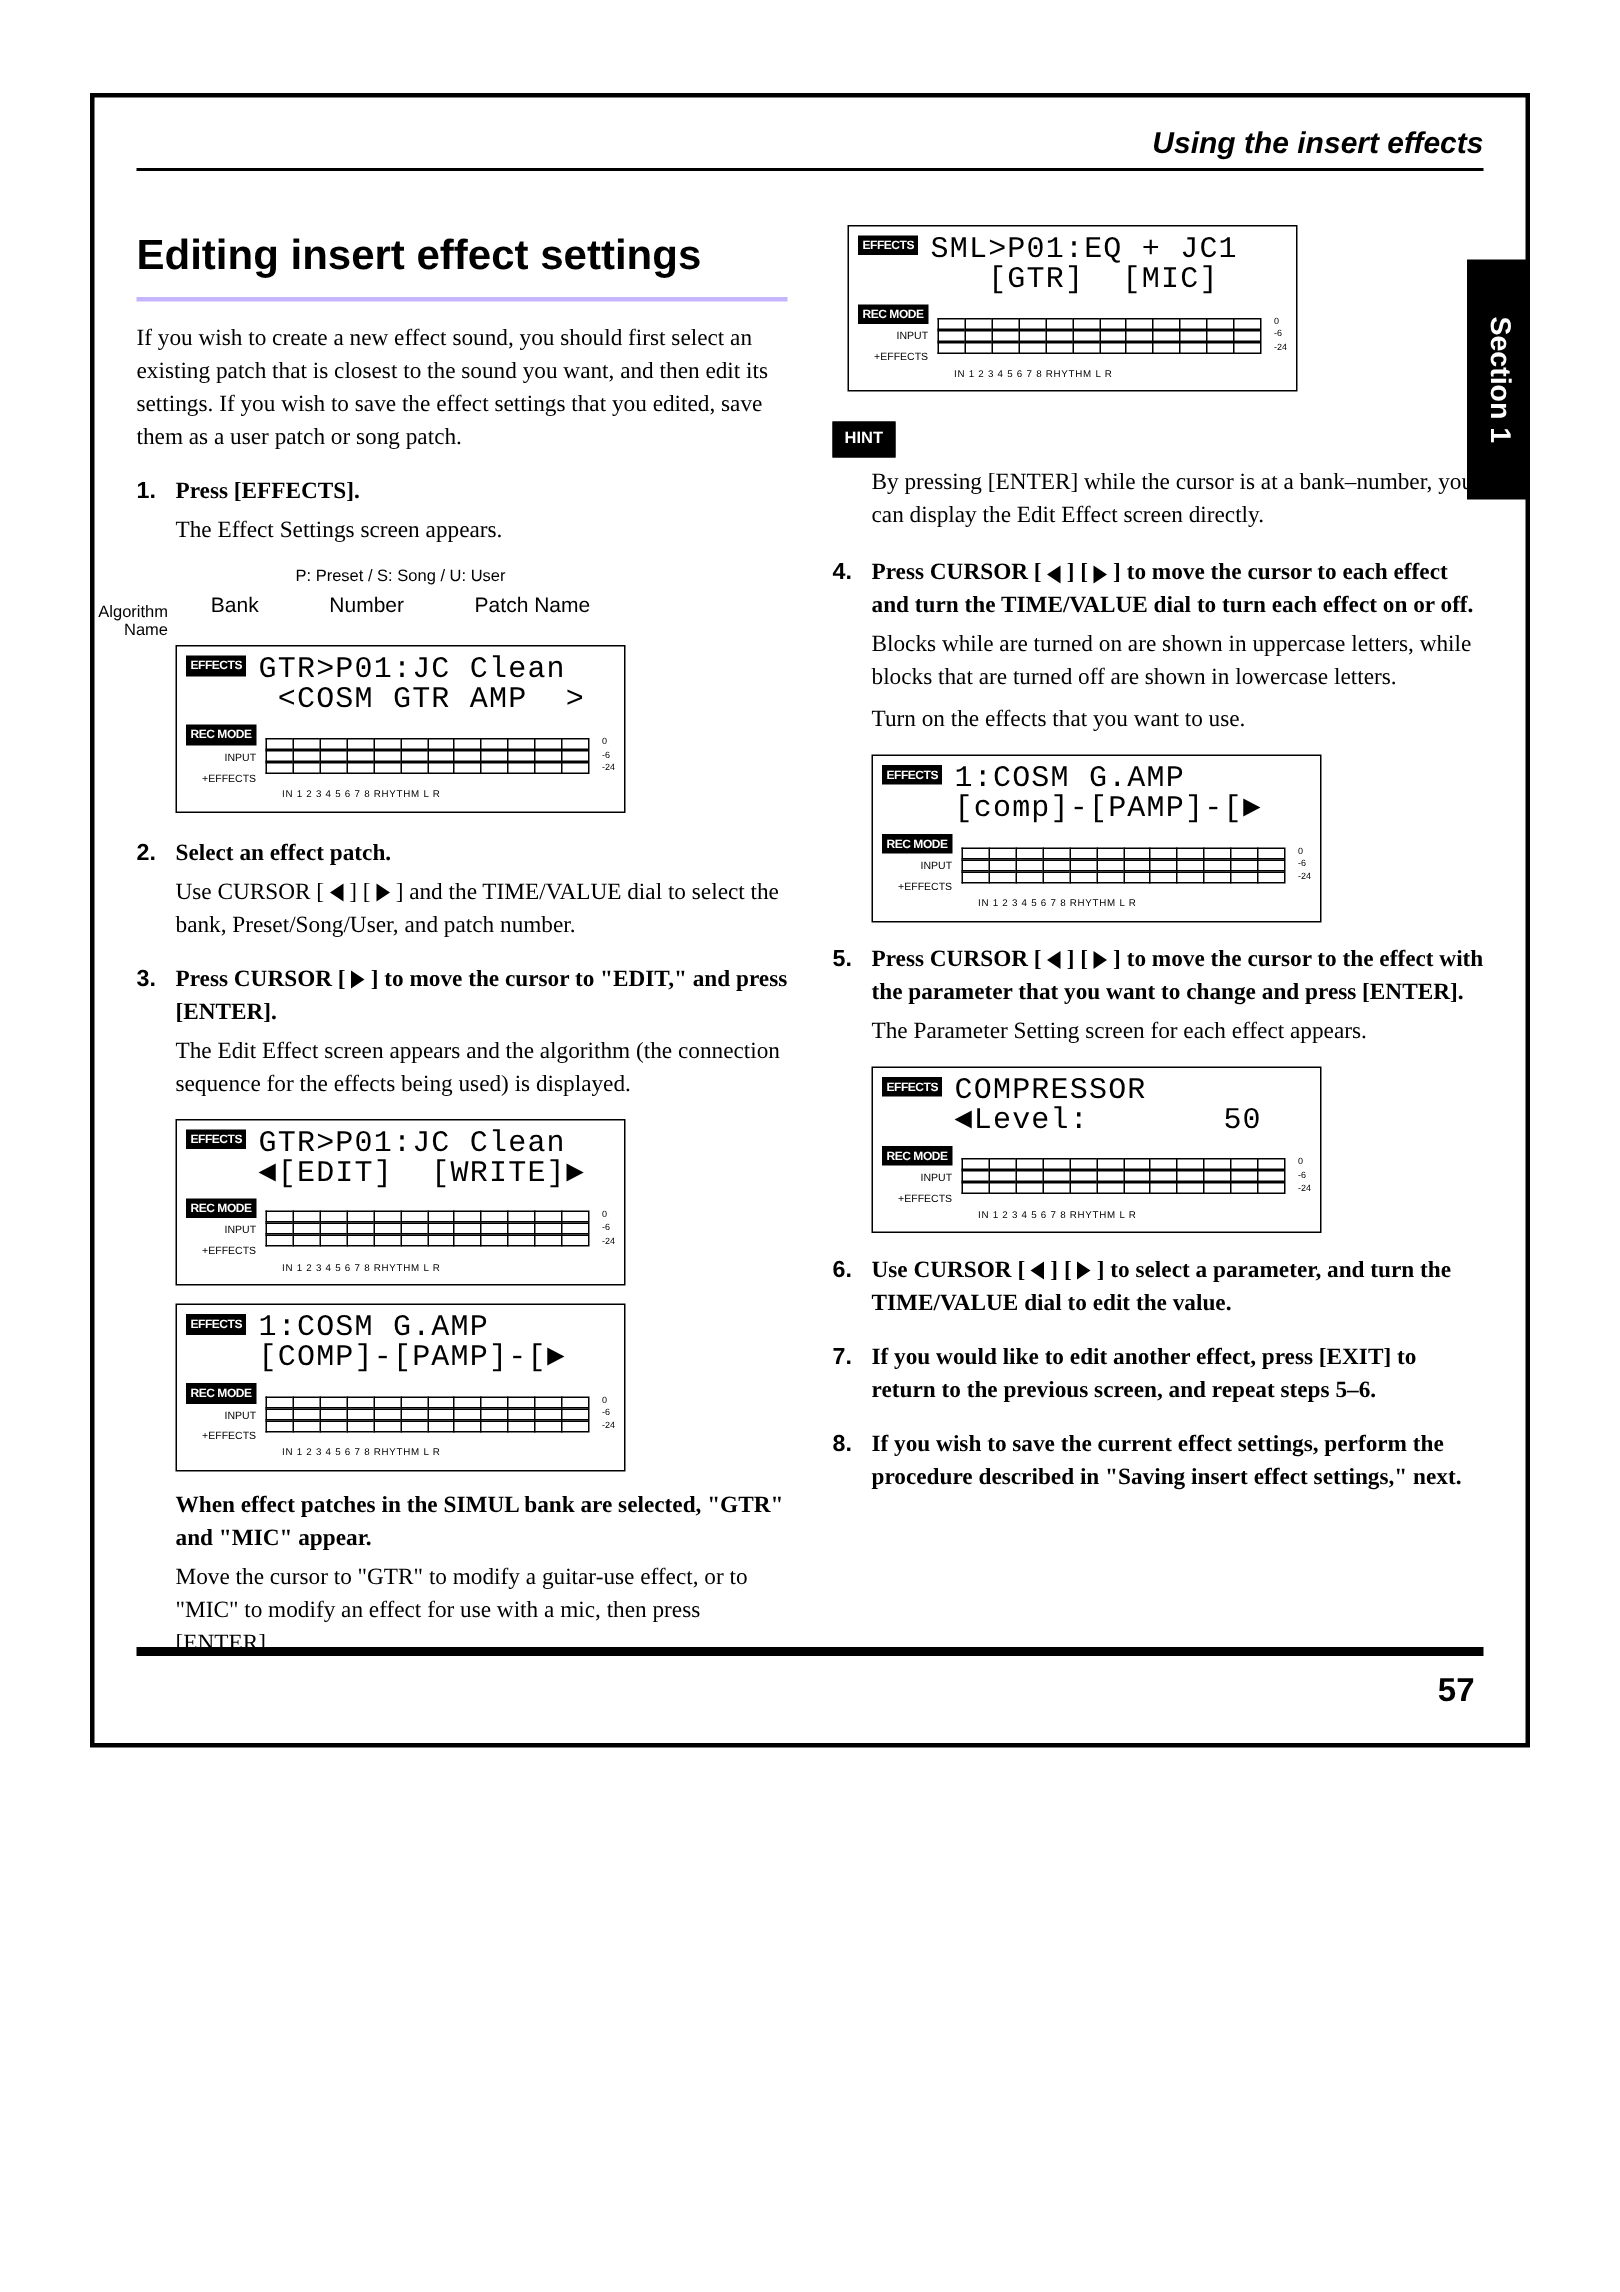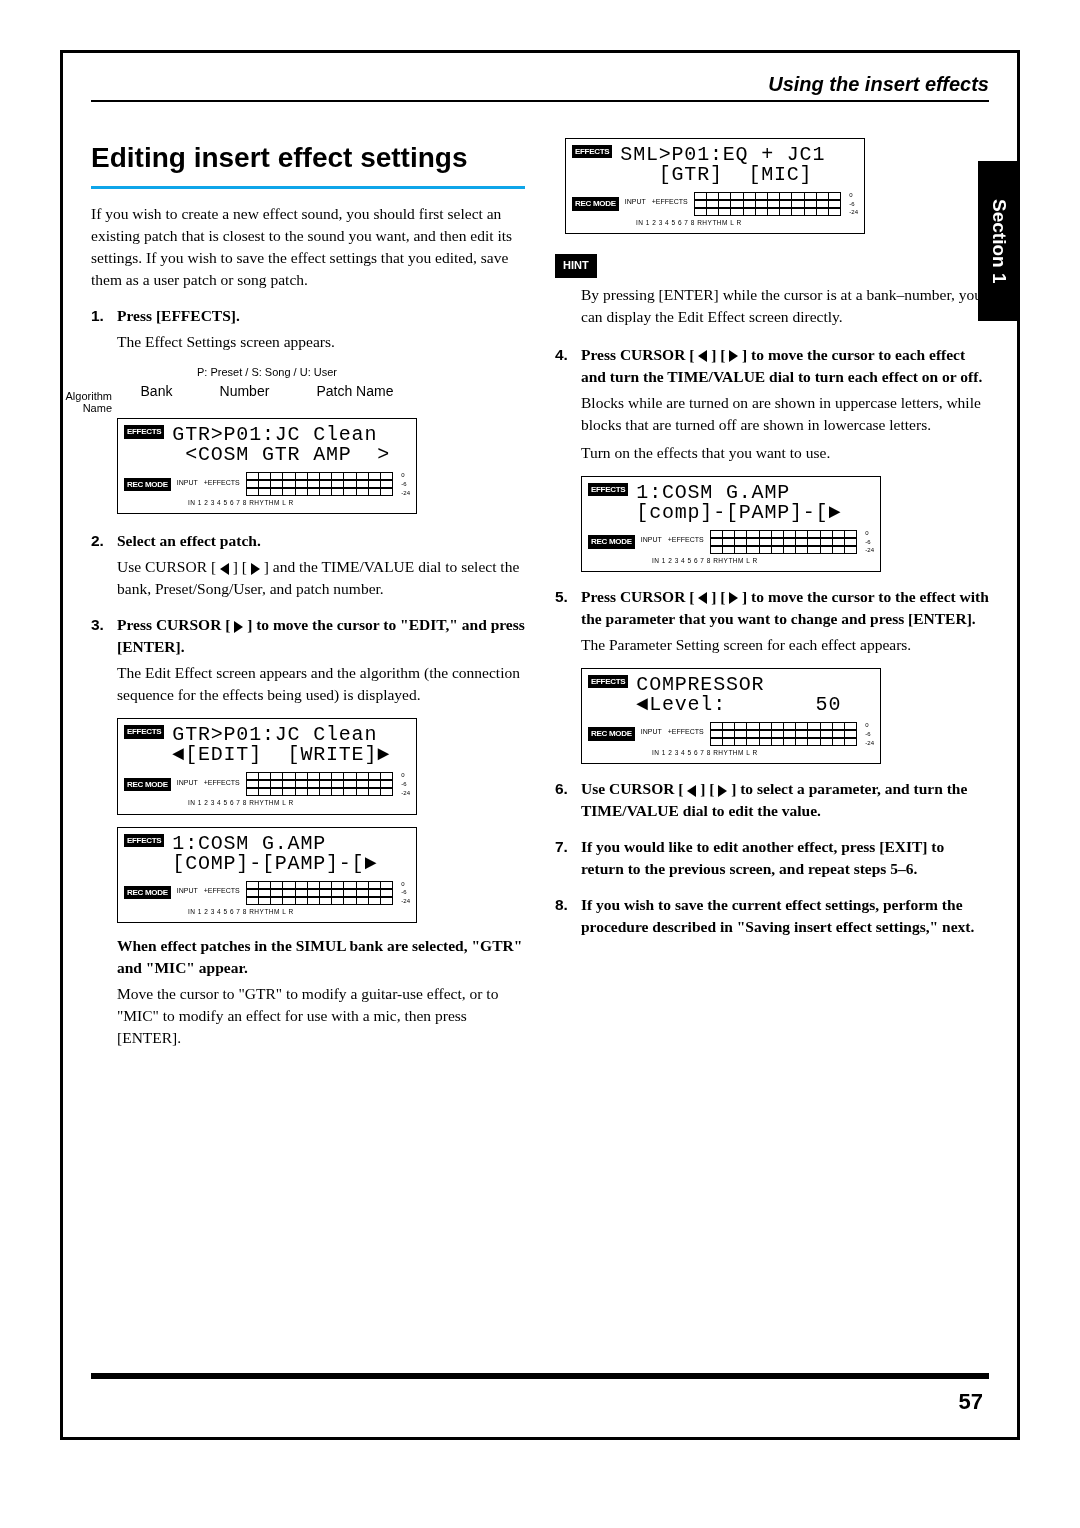--- a/index.html
+++ b/index.html
@@ -7,23 +7,23 @@
     font-family: "Times New Roman", Times, serif;
     background: #fff;
     color: #000;
     width: 1080px;
     height: 1528px;
     position: relative;
   }
   .page-frame {
     position: absolute;
     left: 60px;
-    top: 50px;
+    top: 62px;
     width: 960px;
-    height: 1390px;
+    height: 1103px;
     border: 3px solid #000;
     padding: 20px 28px 60px 28px;
   }
   .running-head {
     text-align: right;
     font-style: italic;
     font-weight: bold;
     font-family: Arial, Helvetica, sans-serif;
     font-size: 20px;
     border-bottom: 2px solid #000;
@@ -36,21 +36,21 @@
   }
   .col {
     width: 50%;
     font-size: 15.5px;
     line-height: 1.42;
   }
   h1.section-title {
     font-family: Arial, Helvetica, sans-serif;
     font-weight: bold;
     font-size: 28px;
-    border-bottom: 3px solid #0ea5e9;
+    border-bottom: 3px solid #c4b5fd;
     padding-bottom: 8px;
     margin-bottom: 14px;
   }
   .intro { margin-bottom: 14px; }
   ol.steps { list-style: none; margin: 0; padding: 0; }
   ol.steps > li { margin-bottom: 14px; }
   .step-head { font-weight: bold; margin-bottom: 4px; position: relative; padding-left: 26px; }
   .step-num { position: absolute; left: 0; font-family: Arial, Helvetica, sans-serif; font-weight: bold; }
   .step-body { padding-left: 26px; margin-bottom: 6px; }
   .sub-bold { font-weight: bold; padding-left: 26px; margin-top: 8px; margin-bottom: 4px; }
@@ -77,21 +77,21 @@
   .badge {
     background: #000; color: #fff; font-family: Arial, sans-serif;
     font-size: 8px; padding: 1px 3px; font-weight: bold; letter-spacing: -0.3px;
   }
   .lcd-lines { font-size: 20px; letter-spacing: 0.8px; line-height: 1.0; }
   .lcd-lines div { white-space: pre; }
   .lcd .bottom {
     display: flex; gap: 6px; margin-top: 6px; align-items: center;
     font-family: Arial, sans-serif; font-size: 7px;
   }
-  .side-labels { display:flex; flex-direction:row; gap:4px; align-items:flex-start; }
+  .side-labels { display:flex; flex-direction:column; gap:4px; align-items:flex-end; }
   .side-labels .plain { font-size: 7px; padding-left:2px; }
   .grid-box {
     flex: 1;
     display: grid;
     grid-template-columns: repeat(12, 1fr);
     grid-template-rows: repeat(3, 8px);
     border-right:1px solid #000;
   }
   .grid-box div { border-left:1px solid #000; border-top:1px solid #000; border-bottom:1px solid #000;}
   .grid-scale { display:flex; flex-direction:column; font-size:6px; justify-content:space-between; height:26px; margin-left:2px;}

